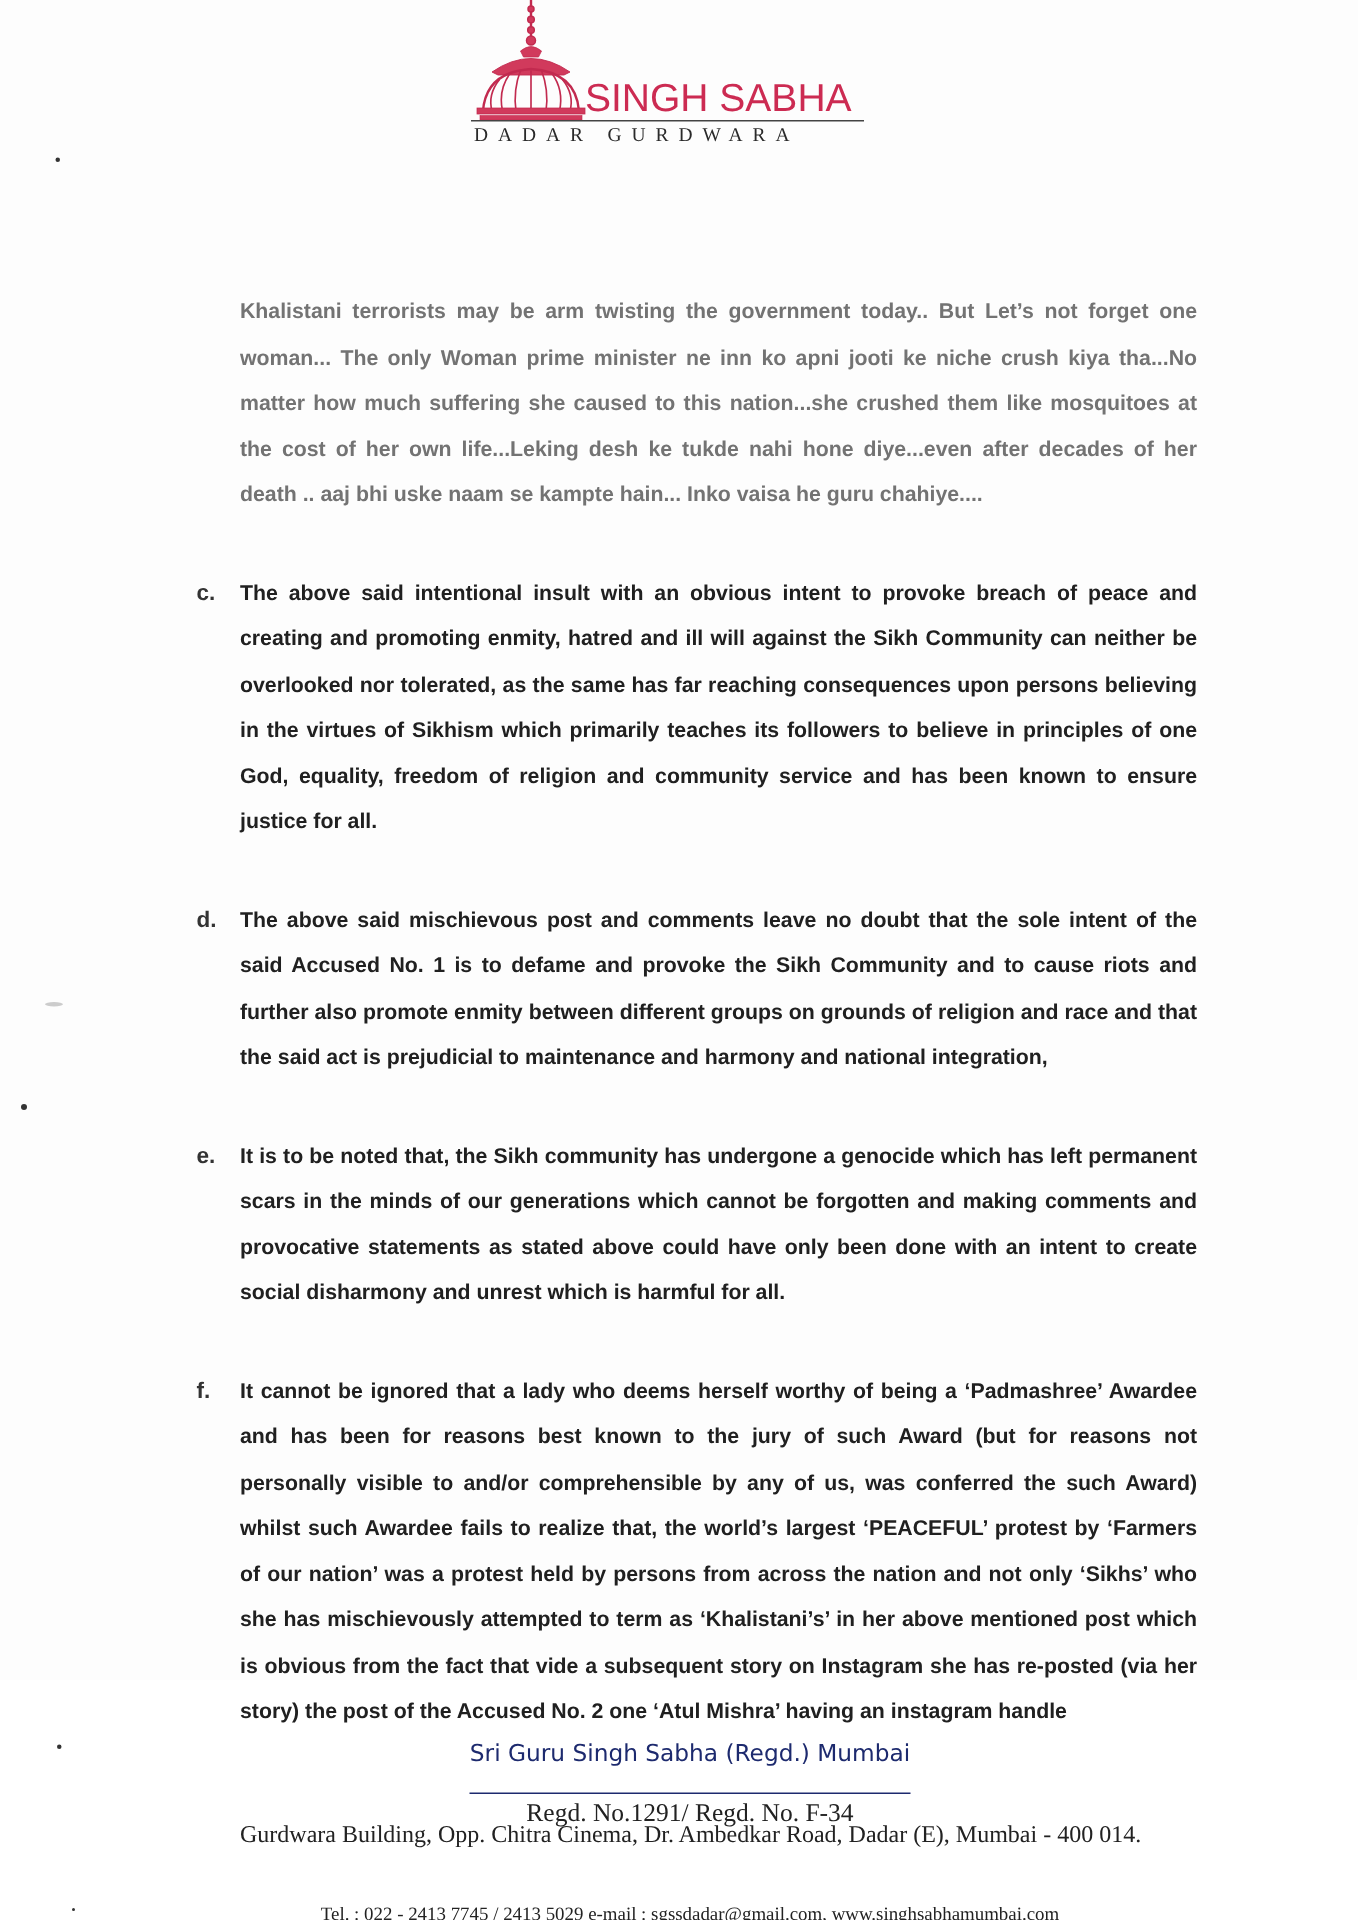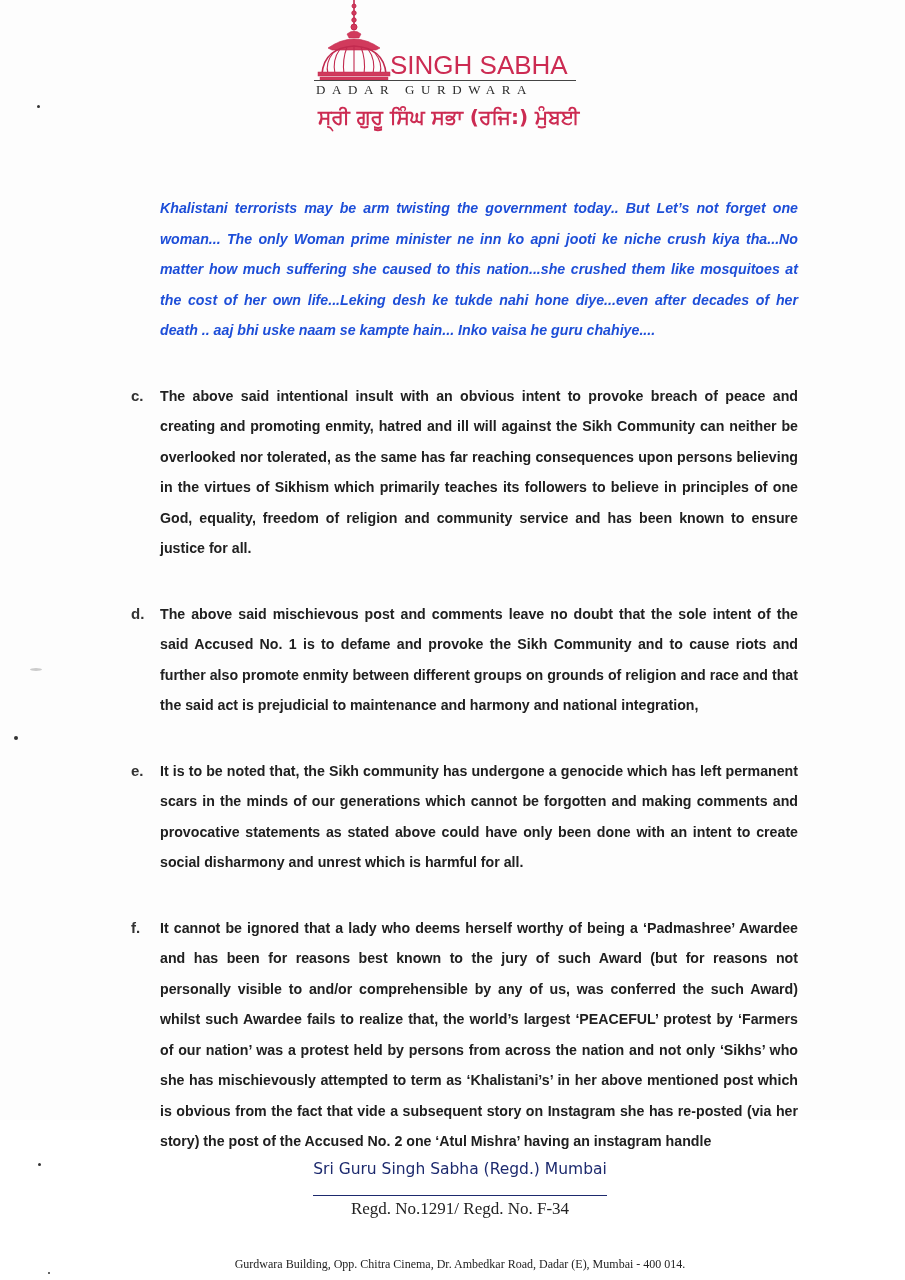--- a/index.html
+++ b/index.html
@@ -13,37 +13,37 @@
     font-size: 26px; color: #cc2b52; letter-spacing: 0px; line-height: 30px; white-space: nowrap; }
   .brand-rule { position: absolute; left: 0; top: 80px; width: 262px; height: 1px; background: #444; }
   .brand-sub { position: absolute; left: 2px; top: 82px; width: 260px; font-family: Liberation Serif, serif;
     font-size: 13px; color: #2a2a2a; letter-spacing: 6.6px; line-height: 16px; white-space: nowrap; }
   .brand-punjabi { position: absolute; left: 4px; top: 104px; font-family: "DejaVu Sans", sans-serif;
     font-size: 20px; font-weight: bold; color: #cc2b52; white-space: nowrap; line-height: 26px; }
 
   
   .content { position: absolute; left: 160px; top: 193px; width: 638px;
     font-family: "Liberation Sans", sans-serif; color: #1e1e1e; }
-  .quote { font-style: italic; font-weight: bold; font-size: 14.2px; line-height: 30.5px;
-    text-align: justify; color: #1d4ed8; margin: 0; }
+  .quote { font-weight: bold; font-size: 14.2px; line-height: 30.5px;
+    text-align: justify; color: #737373; margin: 0; }
   .item { position: relative; font-weight: bold; font-size: 14.2px; line-height: 30.5px;
     text-align: justify; margin: 0; color: #202020; }
   .item .marker { position: absolute; left: -29px; top: 0; font-size: 15px; font-weight: bold; color: #333; }
   #item-c { margin-top: 35px; }
   #item-d { margin-top: 35px; }
   #item-e { margin-top: 35px; }
   #item-f { margin-top: 35px; }
 
   
   .footer { position: absolute; left: 160px; top: 1158px; width: 600px; text-align: center; }
   .footer-org { display: inline-block; font-family: "DejaVu Sans", sans-serif; font-size: 15.5px;
     color: #1d2a6e; border-bottom: 1.5px solid #1d2a6e; padding-bottom: 15px; line-height: 22px; }
   .footer-line { font-family: "Liberation Serif", serif; font-size: 12.2px; color: #222; line-height: 15px; white-space: nowrap; }
   .footer-line.regd { margin-top: 5px; font-size: 17px; }
-  .footer-line.addr { font-size: 12px; line-height: 16px; margin-top: 40px; }
+  .footer-line.addr { font-size: 16px; line-height: 16px; }
   .footer-line.tel { font-size: 12.6px; line-height: 16px; margin-top: 36px; }
 
   
   .speck { position: absolute; background: #333; border-radius: 50%; }
 </style>
 </head>
 <body>
 
 <div class="page">
 
@@ -67,21 +67,20 @@
           <path d="M19 53 Q11 63 14 74"></path>
           <path d="M61 53 Q69 63 66 74"></path>
         </g>
         <rect x="4" y="72" width="72" height="4" stroke-width="0.5"></rect>
         <rect x="6" y="77" width="68" height="3" stroke-width="0.4"></rect>
       </g>
     </svg>
     <div class="brand-name">SINGH SABHA</div>
     <div class="brand-rule"></div>
     <div class="brand-sub">DADAR GURDWARA</div>
-    <div class="brand-punjabi">ਸ੍ਰੀ ਗੁਰੂ ਸਿੰਘ ਸਭਾ (ਰਜਿ:) ਮੁੰਬਈ</div>
   </div>
 
   <div class="content">
     <p class="quote">Khalistani terrorists may be arm twisting the government today.. But Let’s not forget one woman... The only Woman prime minister ne inn ko apni jooti ke niche crush kiya tha...No matter how much suffering she caused to this nation...she crushed them like mosquitoes at the cost of her own life...Leking desh ke tukde nahi hone diye...even after decades of her death .. aaj bhi uske naam se kampte hain... Inko vaisa he guru chahiye....</p>
 
     <div class="item" id="item-c">
       <span class="marker">c.</span>
       <span>The above said intentional insult with an obvious intent to provoke breach of peace and creating and promoting enmity, hatred and ill will against the Sikh Community can neither be overlooked nor tolerated, as the same has far reaching consequences upon persons believing in the virtues of Sikhism which primarily teaches its followers to believe in principles of one God, equality, freedom of religion and community service and has been known to ensure justice for all.</span>
     </div>
 

